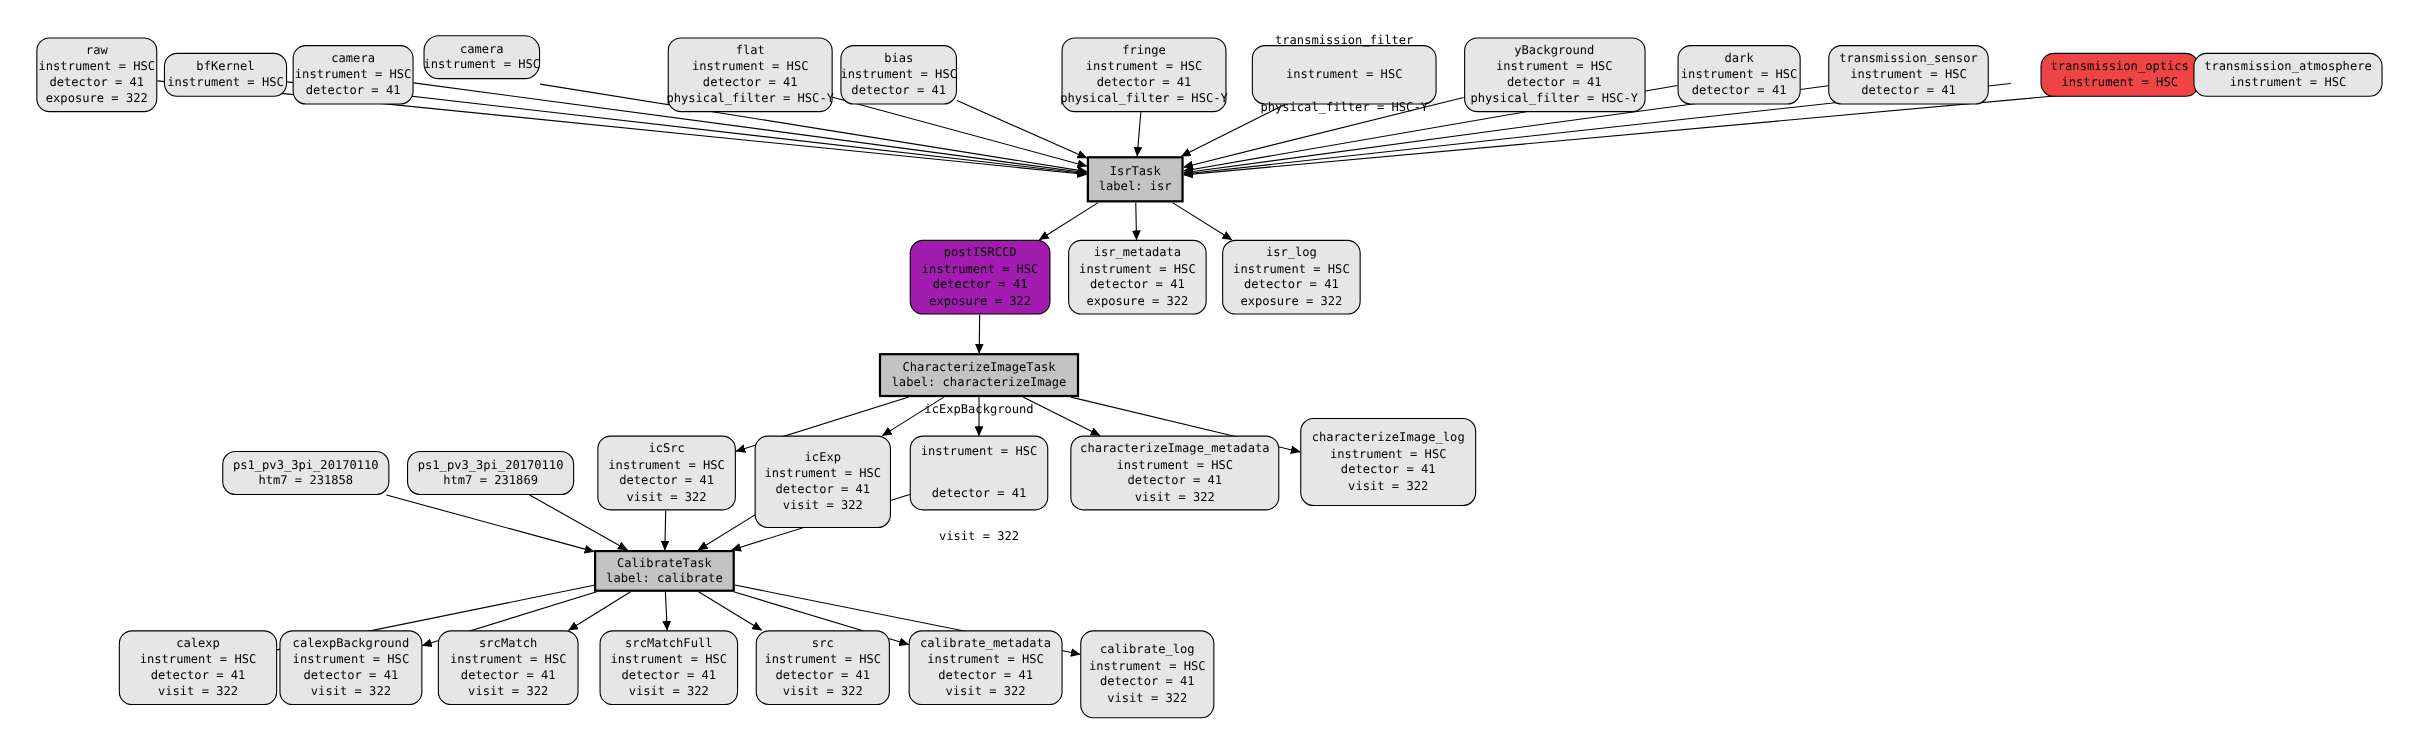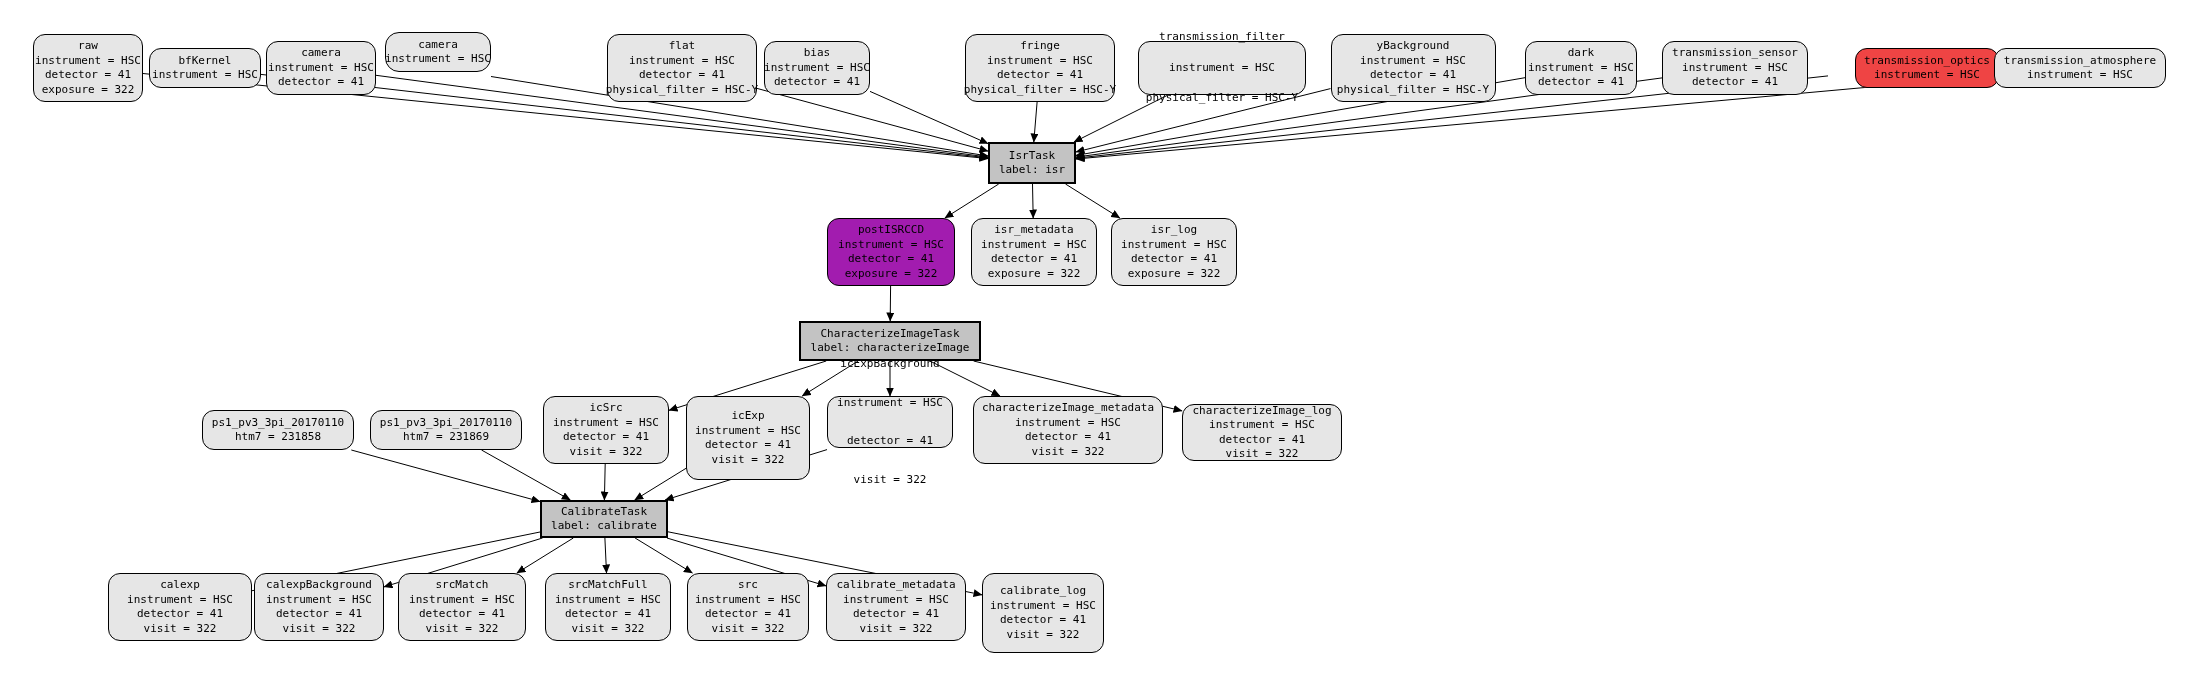--- a/index.html
+++ b/index.html
@@ -192,33 +192,33 @@
       <div class="line">instrument = HSC</div>
       <div class="line">detector = 41</div>
       <div class="line">visit = 322</div>
     </div>
     <div class="node dataset" style="left: 686px; top: 396px; width: 124px; height: 84px; background: rgb(230, 230, 230);">
       <div class="line">icExp</div>
       <div class="line">instrument = HSC</div>
       <div class="line">detector = 41</div>
       <div class="line">visit = 322</div>
     </div>
-    <div class="node dataset" style="left: 827px; top: 396px; width: 126px; height: 52px; background: rgb(230, 230, 230); gap: 24px;">
+    <div class="node dataset" style="left: 827px; top: 396px; width: 126px; height: 68px; background: rgb(230, 230, 230); gap: 24px;">
       <div class="line">icExpBackground</div>
       <div class="line">instrument = HSC</div>
       <div class="line">detector = 41</div>
       <div class="line">visit = 322</div>
     </div>
     <div class="node dataset" style="left: 973px; top: 396px; width: 190px; height: 68px; background: rgb(230, 230, 230);">
       <div class="line">characterizeImage_metadata</div>
       <div class="line">instrument = HSC</div>
       <div class="line">detector = 41</div>
       <div class="line">visit = 322</div>
     </div>
-    <div class="node dataset" style="left: 1182px; top: 404px; width: 160px; height: 57px; background: rgb(230, 230, 230);">
+    <div class="node dataset" style="left: 1182px; top: 380px; width: 160px; height: 80px; background: rgb(230, 230, 230);">
       <div class="line">characterizeImage_log</div>
       <div class="line">instrument = HSC</div>
       <div class="line">detector = 41</div>
       <div class="line">visit = 322</div>
     </div>
     <div class="node task" style="left: 540px; top: 500px; width: 128px; height: 38px; background: rgb(195, 195, 195);">
       <div class="line">CalibrateTask</div>
       <div class="line">label: calibrate</div>
     </div>
     <div class="node dataset" style="left: 108px; top: 573px; width: 144px; height: 68px; background: rgb(230, 230, 230);">

